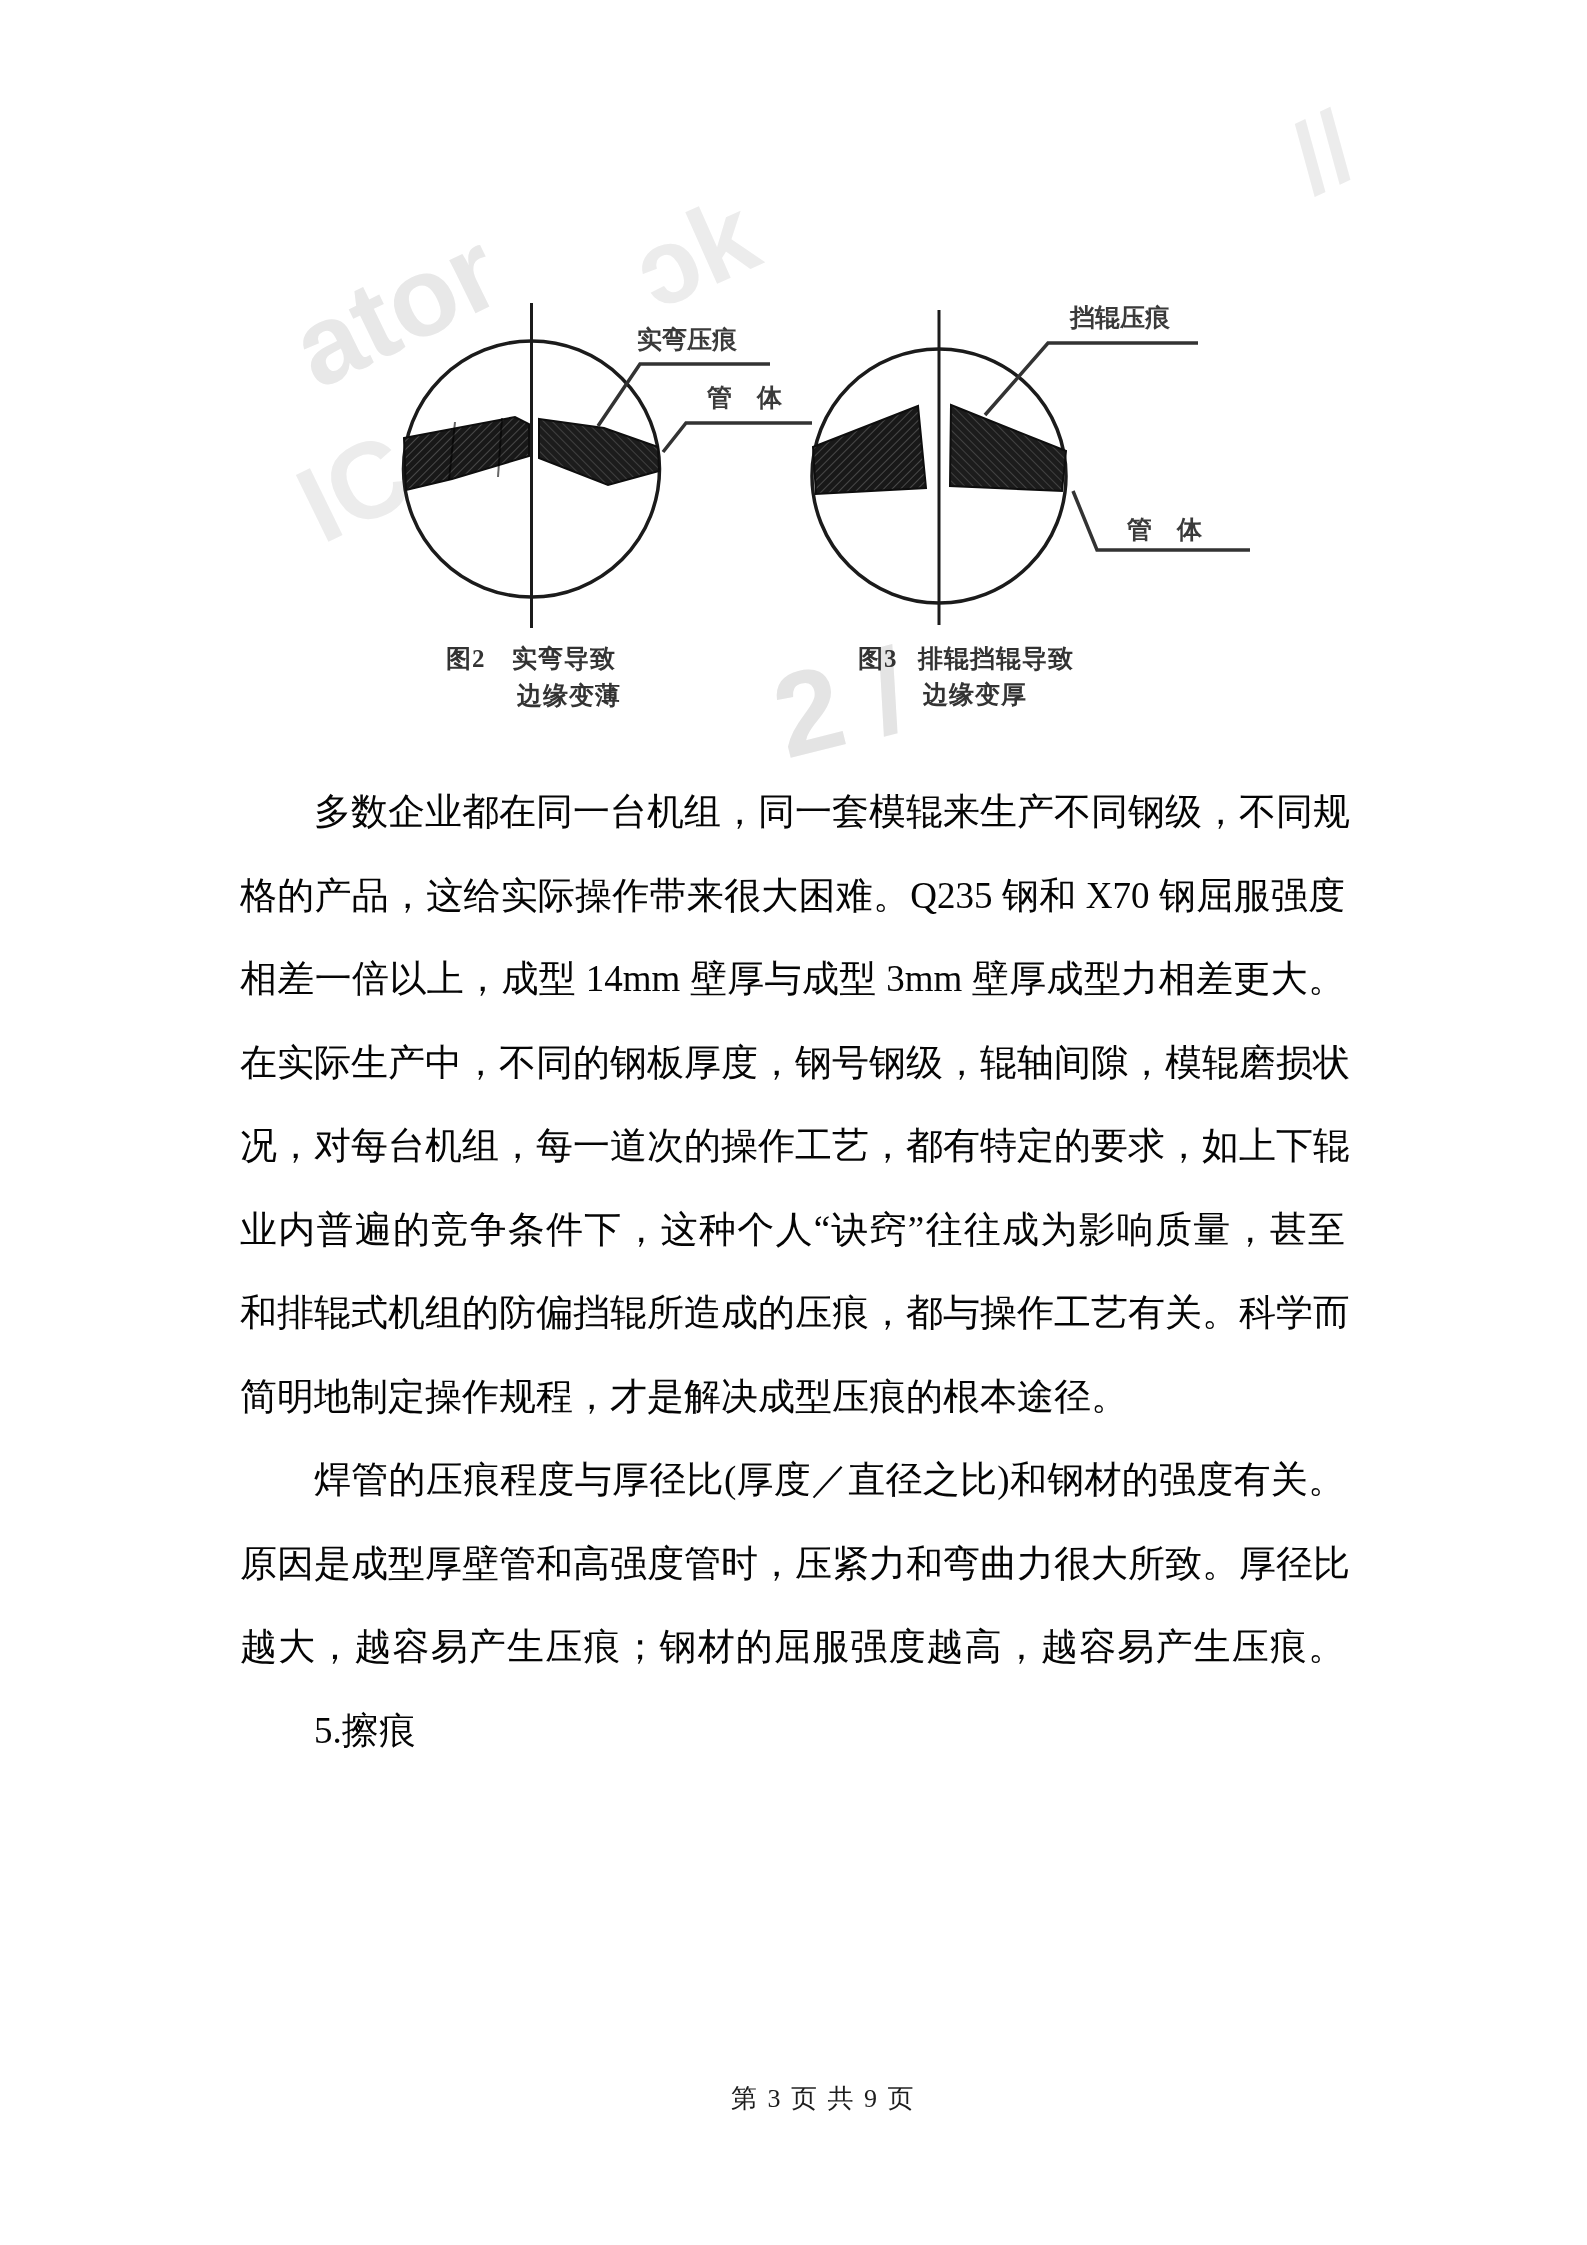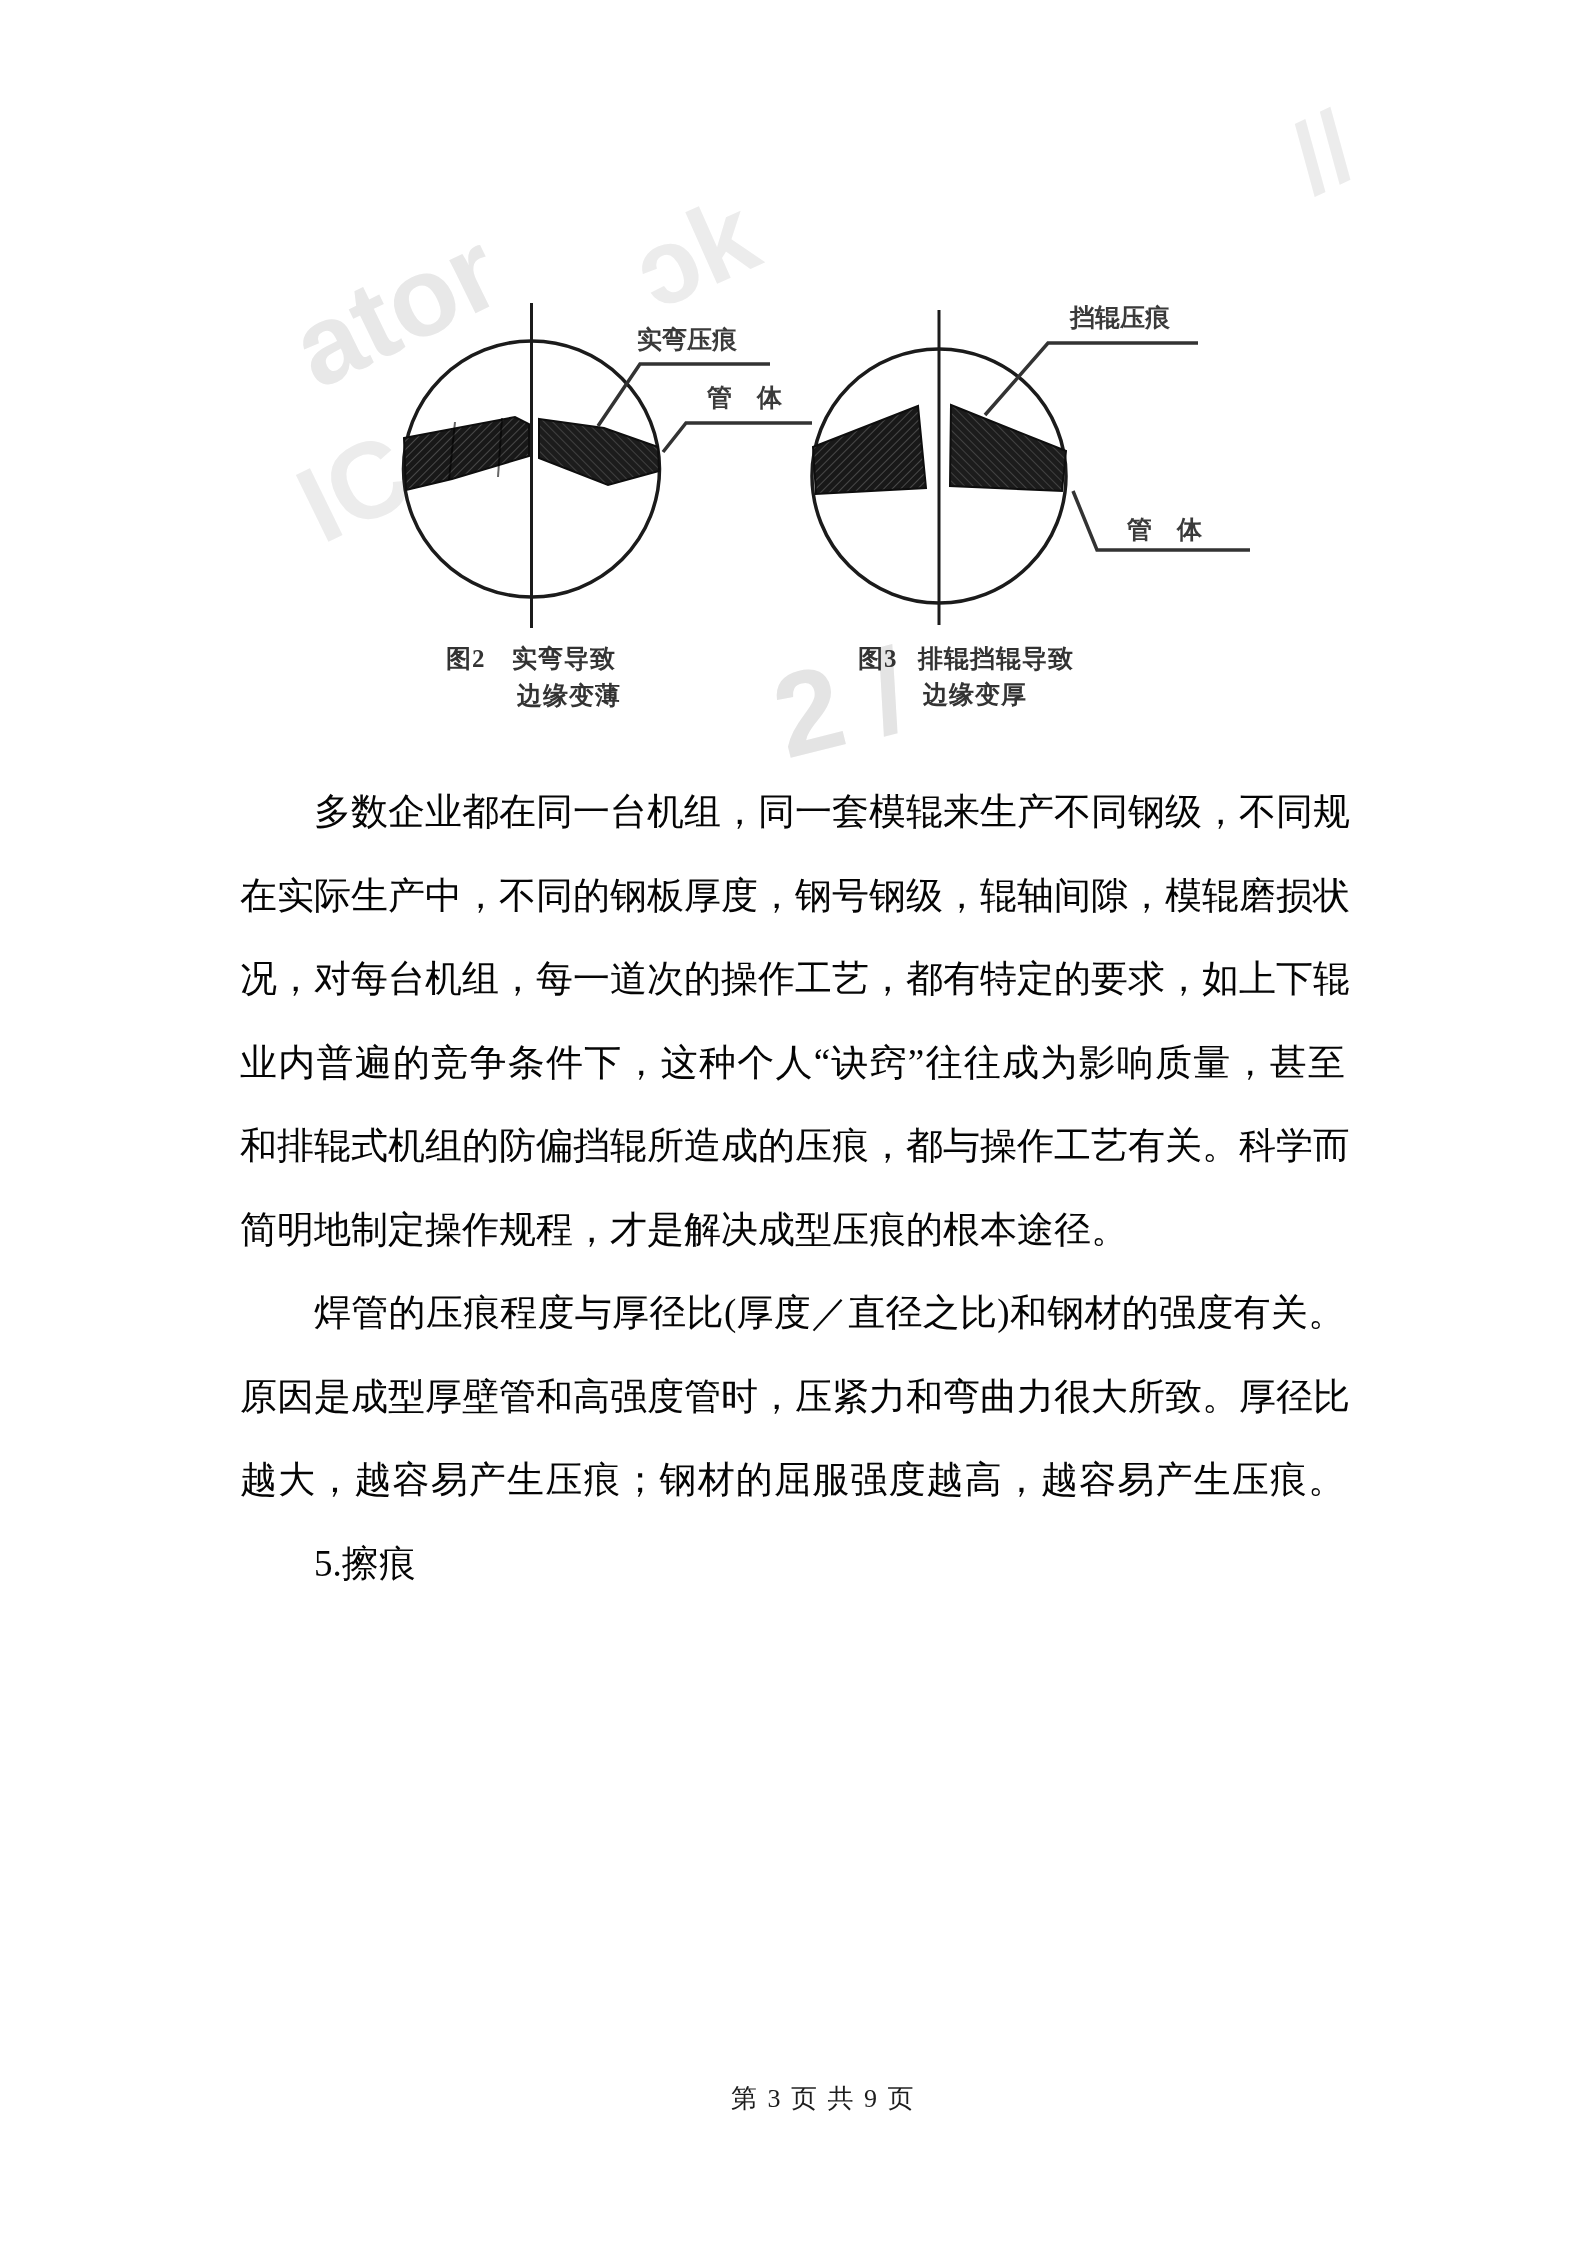--- a/index.html
+++ b/index.html
@@ -99,20 +99,22 @@
       <polyline points="1073,341 1097,400 1250,400" fill="none" stroke="#333333" stroke-width="3.5"></polyline>
       <text class="fig-label" x="1127" y="388">管　体</text>
       <text class="fig-caption" x="858" y="517">图3</text>
       <text class="fig-caption" x="918" y="517">排辊挡辊导致</text>
       <text class="fig-caption" x="923" y="553">边缘变厚</text>
     </g>
   </svg>
 
   <div class="body-text">
     <div class="tline indent">多数企业都在同一台机组，同一套模辊来生产不同钢级，不同规</div>
+    <div class="tline">格的产品，这给实际操作带来很大困难。Q235 钢和 X70 钢屈服强度</div>
+    <div class="tline">相差一倍以上，成型 14mm 壁厚与成型 3mm 壁厚成型力相差更大。</div>
     <div class="tline">在实际生产中，不同的钢板厚度，钢号钢级，辊轴间隙，模辊磨损状</div>
     <div class="tline">况，对每台机组，每一道次的操作工艺，都有特定的要求，如上下辊</div>
     <div class="tline">业内普遍的竞争条件下，这种个人“诀窍”往往成为影响质量，甚至</div>
     <div class="tline">和排辊式机组的防偏挡辊所造成的压痕，都与操作工艺有关。科学而</div>
     <div class="tline left">简明地制定操作规程，才是解决成型压痕的根本途径。</div>
     <div class="tline indent">焊管的压痕程度与厚径比(厚度／直径之比)和钢材的强度有关。</div>
     <div class="tline">原因是成型厚壁管和高强度管时，压紧力和弯曲力很大所致。厚径比</div>
     <div class="tline">越大，越容易产生压痕；钢材的屈服强度越高，越容易产生压痕。</div>
     <div class="tline left indent">5.擦痕</div>
   </div>

